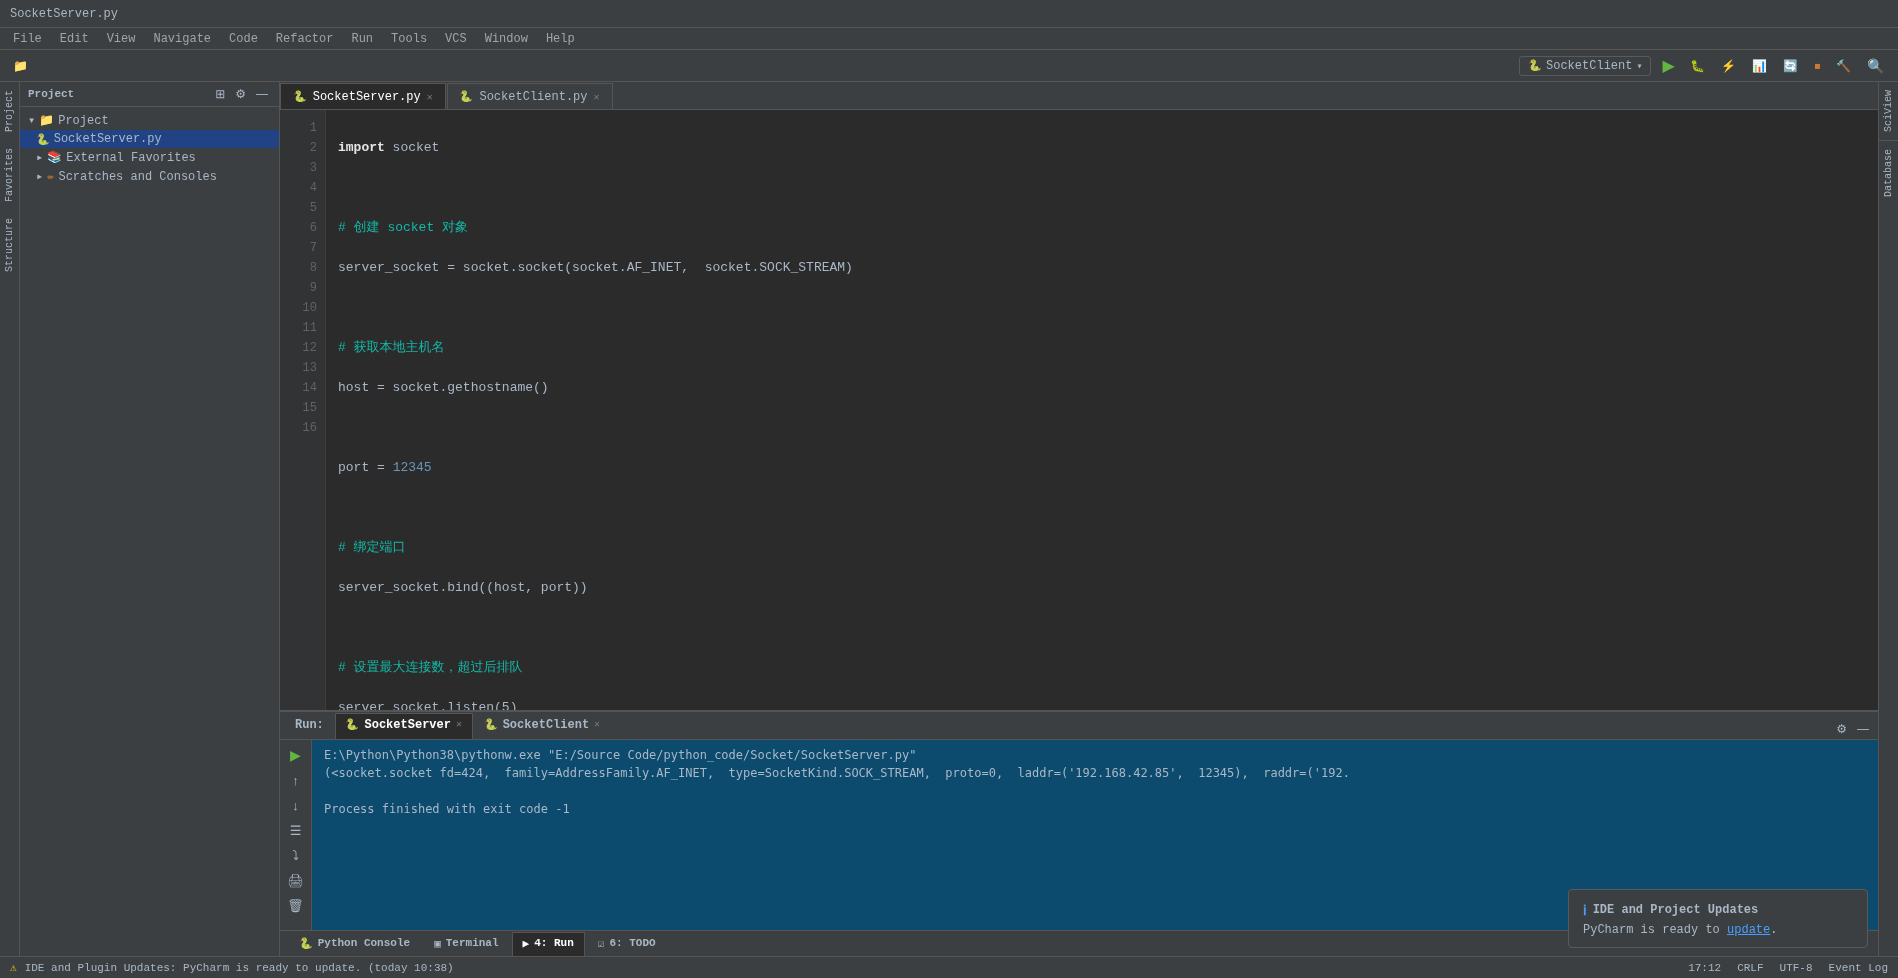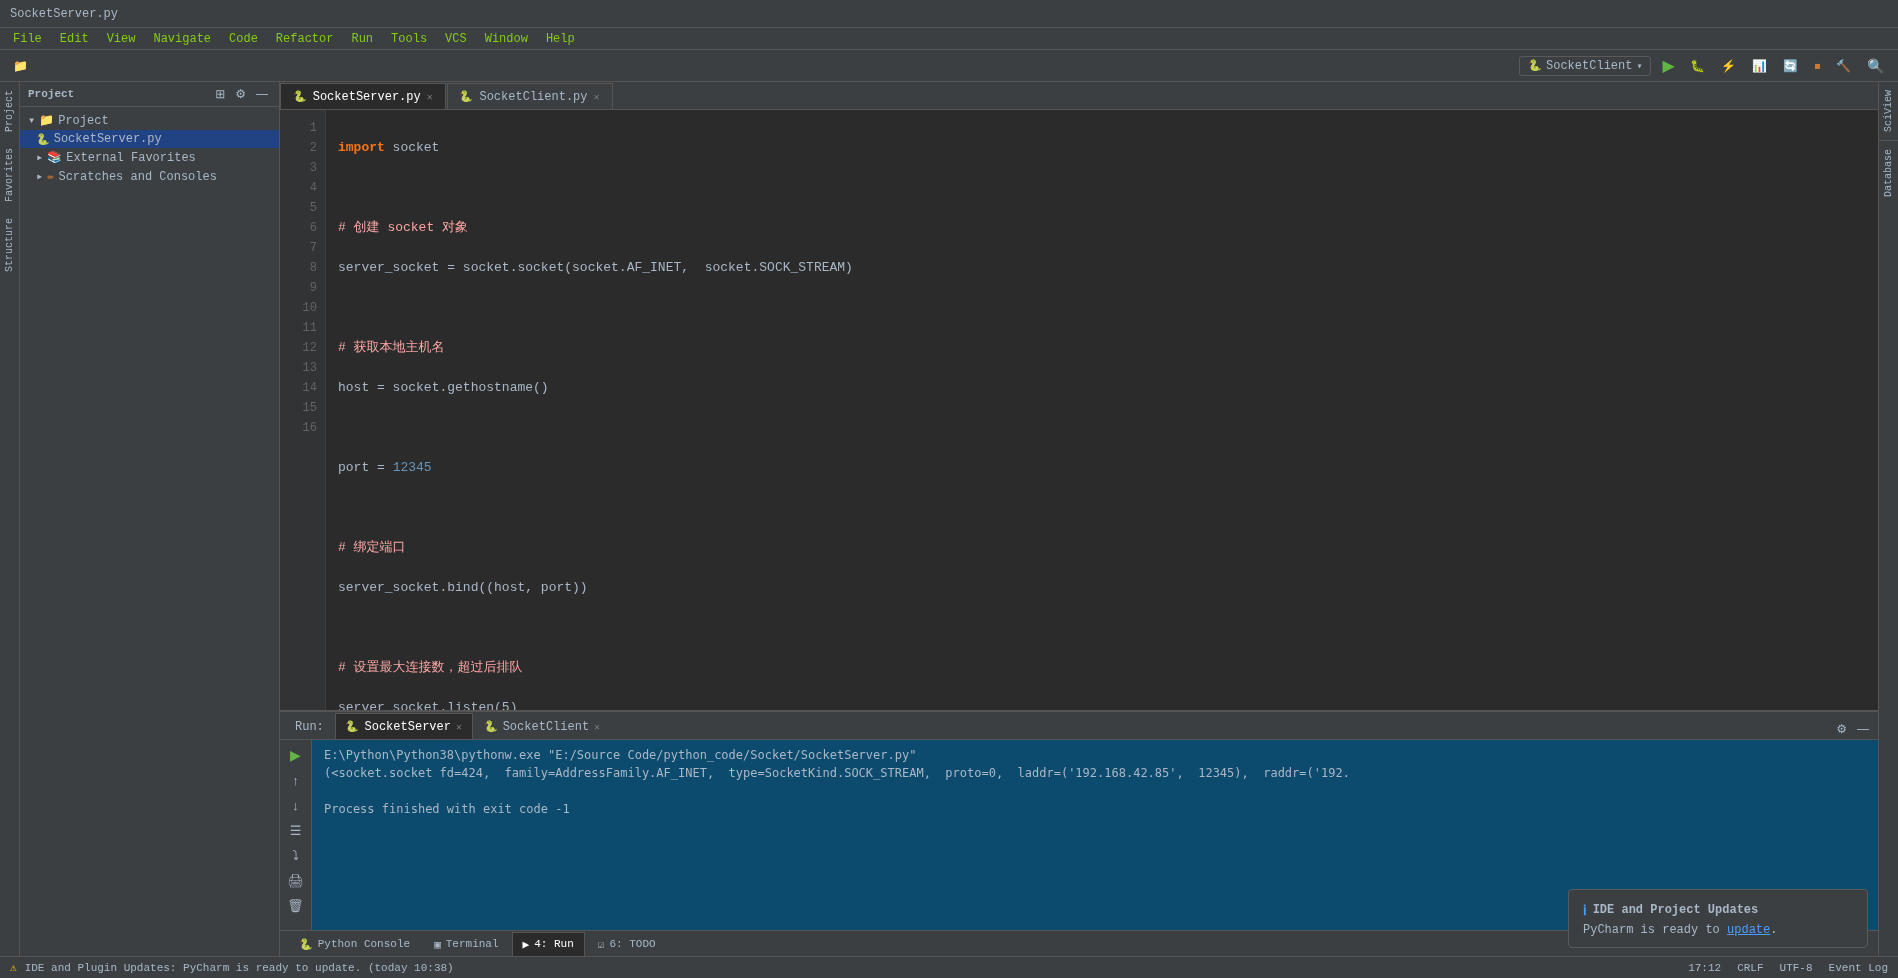--- a/index.html
+++ b/index.html
@@ -35,21 +35,21 @@
       background: #3c3f41;
       height: 22px;
       display: flex;
       align-items: center;
       padding: 0 5px;
       border-bottom: 1px solid #555;
       flex-shrink: 0;
       gap: 2px;
     }
     .menu-item {
-      color: #84cc16;
+      color: #a3a3a3;
       font-size: 12px;
       padding: 2px 8px;
       cursor: pointer;
     }
 
     
     .toolbar {
       background: #3c3f41;
       height: 32px;
       display: flex;
@@ -202,22 +202,22 @@
     }
     .code-content {
       flex: 1;
       padding: 8px 0 8px 12px;
       overflow: auto;
       line-height: 20px;
       font-size: 13px;
       white-space: pre;
     }
     .line { height: 20px; display: flex; align-items: center; }
-    .kw { color: #f97316; font-weight: bold; text-align: right; }
-    .comment-cn { color: #fca5a5; }
+    .kw { color: #e5e5e5; font-weight: bold; text-align: right; }
+    .comment-cn { color: #14b8a6; }
     .num { color: #6897bb; }
     .var { color: #a9b7c6; }
 
     
     .side-tabs-right {
       width: 20px;
       background: #3c3f41;
       display: flex;
       flex-direction: column;
       align-items: center;
@@ -246,29 +246,29 @@
     .bottom-tabs {
       display: flex;
       background: #3c3f41;
       border-bottom: 1px solid #555;
       height: 28px;
       align-items: flex-end;
       padding: 0 4px;
     }
     .bottom-tab {
       display: flex;
-      align-items: center;
       padding: 4px 10px;
       cursor: pointer;
       font-size: 12px;
       color: #a9b7c6;
       gap: 5px;
       height: 26px;
       border: 1px solid transparent;
       border-bottom: none;
+      font-weight: bold;
     }
     .bottom-tab.active {
       background: #2b2b2b;
       border-color: #555;
       color: #fff;
     }
     .bottom-tab-icon { font-size: 11px; }
     .bottom-panel-content {
       display: flex;
       flex: 1;

